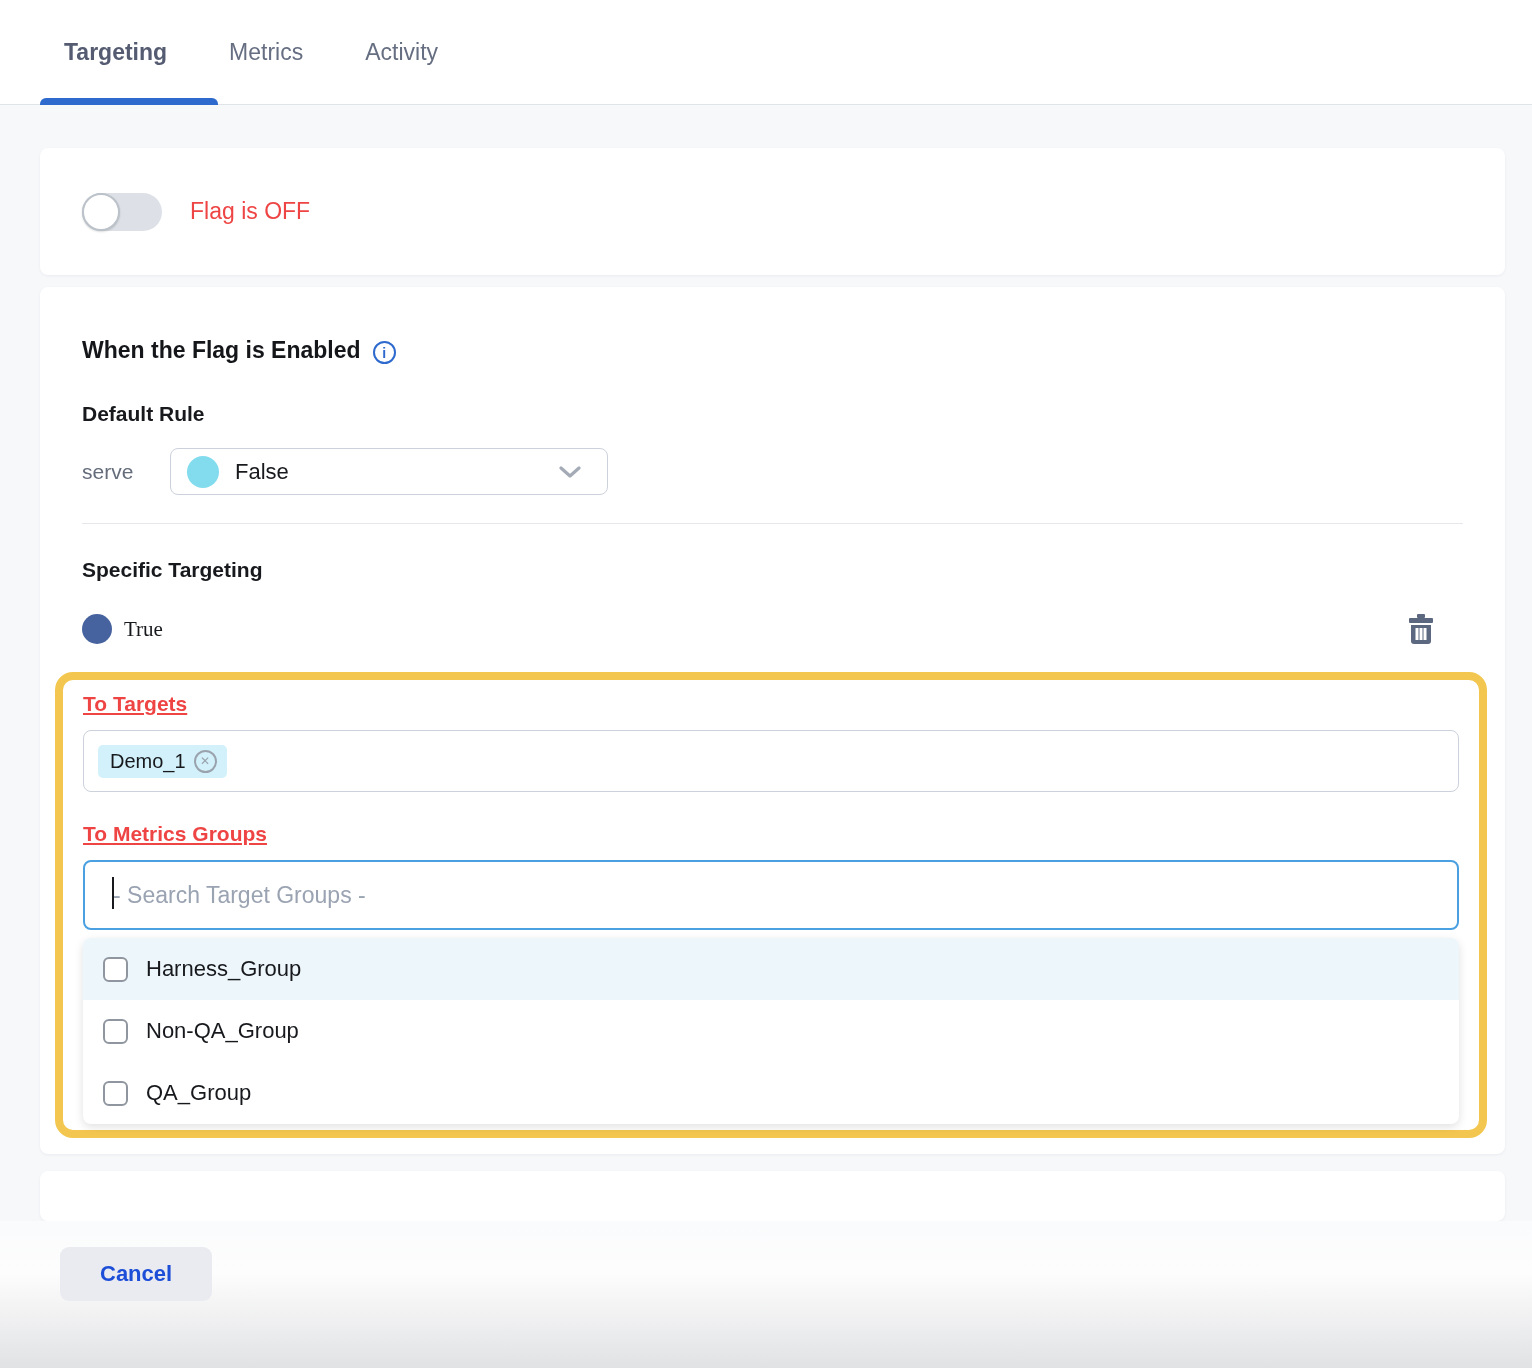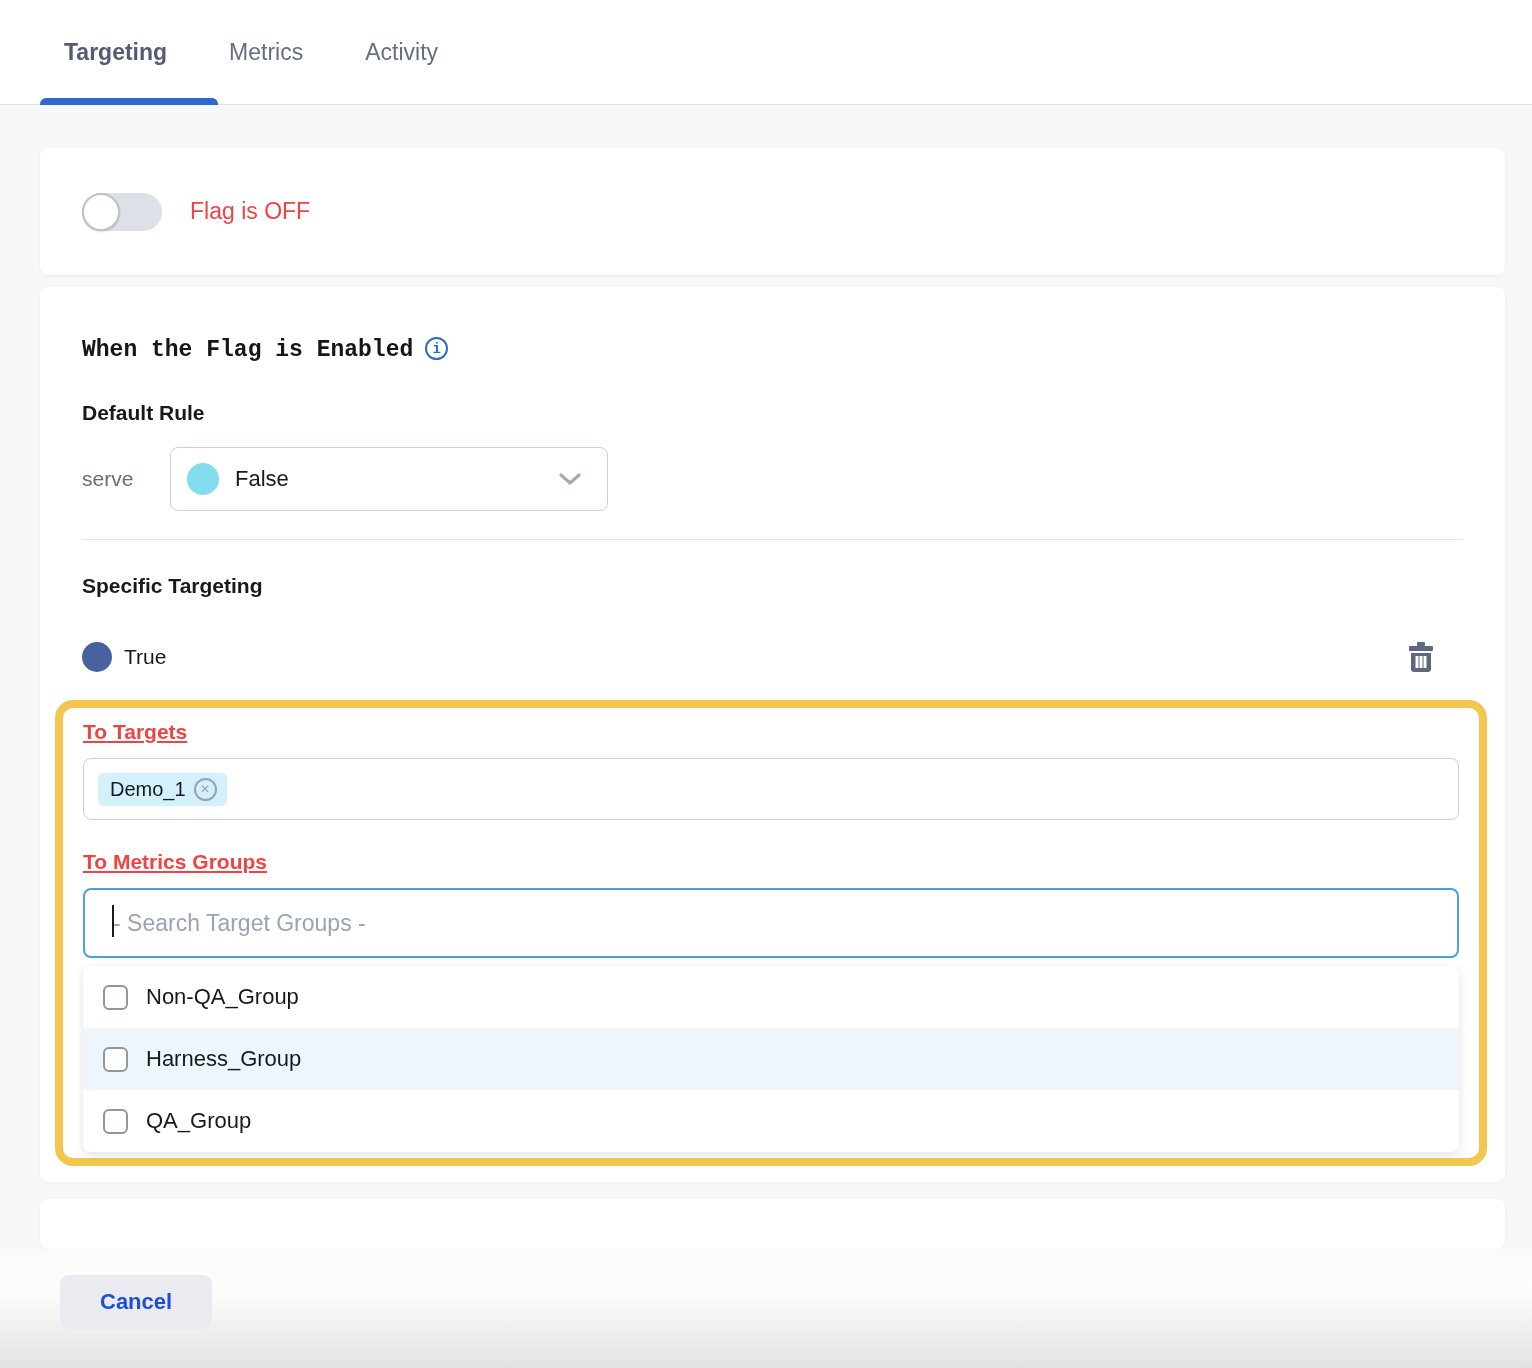--- a/index.html
+++ b/index.html
@@ -22,40 +22,40 @@
   .card-flag { margin-top:43px; height:127px; display:flex; align-items:center; padding-left:42px; }
   .card-main { margin-top:12px; padding:50px 42px 10px 42px; }
 
   
   .toggle { width:80px; height:38px; border-radius:19px; background:#dde1e7; position:relative; cursor:pointer; flex:0 0 auto; }
   .toggle-knob { position:absolute; left:0px; top:0px; width:38px; height:38px; border-radius:50%;
                  background:#ffffff; border:2px solid #bcc2ca; box-shadow:0 1px 2px rgba(0,0,0,.15); }
   .flag-label { margin-left:28px; font-size:23px; color:#ef4444; }
 
   
-  .h-main { font-size:23px; font-weight:bold; color:#141619; display:flex; align-items:flex-start;font-family:Liberation Mono, monospace; }
+  .h-main { font-size:23px; font-weight:bold; color:#141619; display:flex; align-items:flex-end; }
   .info-icon { display:inline-flex; align-items:center; justify-content:center; margin-left:12px;
                width:23px; height:23px; border-radius:50%; border:2px solid #2e6ace; color:#2e6ace;
                font-size:14px; font-weight:bold; cursor:pointer; }
   .h-sub { font-size:21px; font-weight:bold; color:#17191d; }
 
   
   .serve-row { margin-top:22px; display:flex; align-items:center; }
   .serve-label { font-size:21px; color:#656d7b; width:88px; }
-  .variation-select { width:438px; height:64px; border:1px solid #ccd1db; border-radius:8px; background:#fff;
+  .variation-select { width:438px; height:47px; border:1px solid #ccd1db; border-radius:8px; background:#fff;
                       display:flex; align-items:center; padding:0 26px 0 16px; cursor:pointer; }
   .dot { width:32px; height:32px; border-radius:50%; flex:0 0 auto; }
   .dot-sm { width:30px; height:30px; border-radius:50%; flex:0 0 auto; }
   .variation-name { margin-left:16px; font-size:22px; color:#17191d; flex:1 1 auto; }
   .chevron { flex:0 0 auto; }
 
   .divider { margin-top:28px; border-top:1px solid #e5e7eb; }
 
   .specific-heading { margin-top:34px; }
-  .true-row { margin-top:44px; display:flex; align-items:center; justify-content:space-between; padding-right:28px; }
+  .true-row { margin-top:32px; display:flex; align-items:center; justify-content:space-between; padding-right:28px;font-family:Liberation Serif, serif; }
   .true-left { display:flex; align-items:center; }
   .true-label { margin-left:12px; font-size:21px; color:#17191d; }
   .trash-btn { cursor:pointer; display:inline-flex; }
 
   
   .highlight-box { margin:28px -24px 6px -27px; border:8px solid #f3c74f; border-radius:18px;
                    padding:12px 20px 6px 20px; background:#ffffff; }
   .field-label { font-size:21px; font-weight:600; color:#ef4444;text-decoration:underline; }
   .targets-input { margin-top:14px; height:62px; border:1px solid #ccd1db; border-radius:8px; background:#fff;
                    display:flex; align-items:center; padding:8px 14px; cursor:text; }
@@ -164,30 +164,30 @@
       </div>
 
       <div class="field-label groups-label">To Metrics Groups</div>
 
       <div class="search-wrap">
         <input class="search-input" type="text" placeholder="- Search Target Groups -" style="">
         <div class="caret"></div>
       </div>
 
       <div class="options-panel">
-        <div class="option-row">
-          <input type="checkbox" class="checkbox" style="">
-          <span class="option-label">Non-QA_Group</span>
-        </div>
         <div class="option-row highlighted">
           <input type="checkbox" class="checkbox" style="">
           <span class="option-label">Harness_Group</span>
         </div>
         <div class="option-row">
           <input type="checkbox" class="checkbox" style="">
+          <span class="option-label">Non-QA_Group</span>
+        </div>
+        <div class="option-row">
+          <input type="checkbox" class="checkbox" style="">
           <span class="option-label">QA_Group</span>
         </div>
       </div>
 
     </div>
   </div>
 
   <div class="card card-empty"></div>
 
   <div class="footer">

